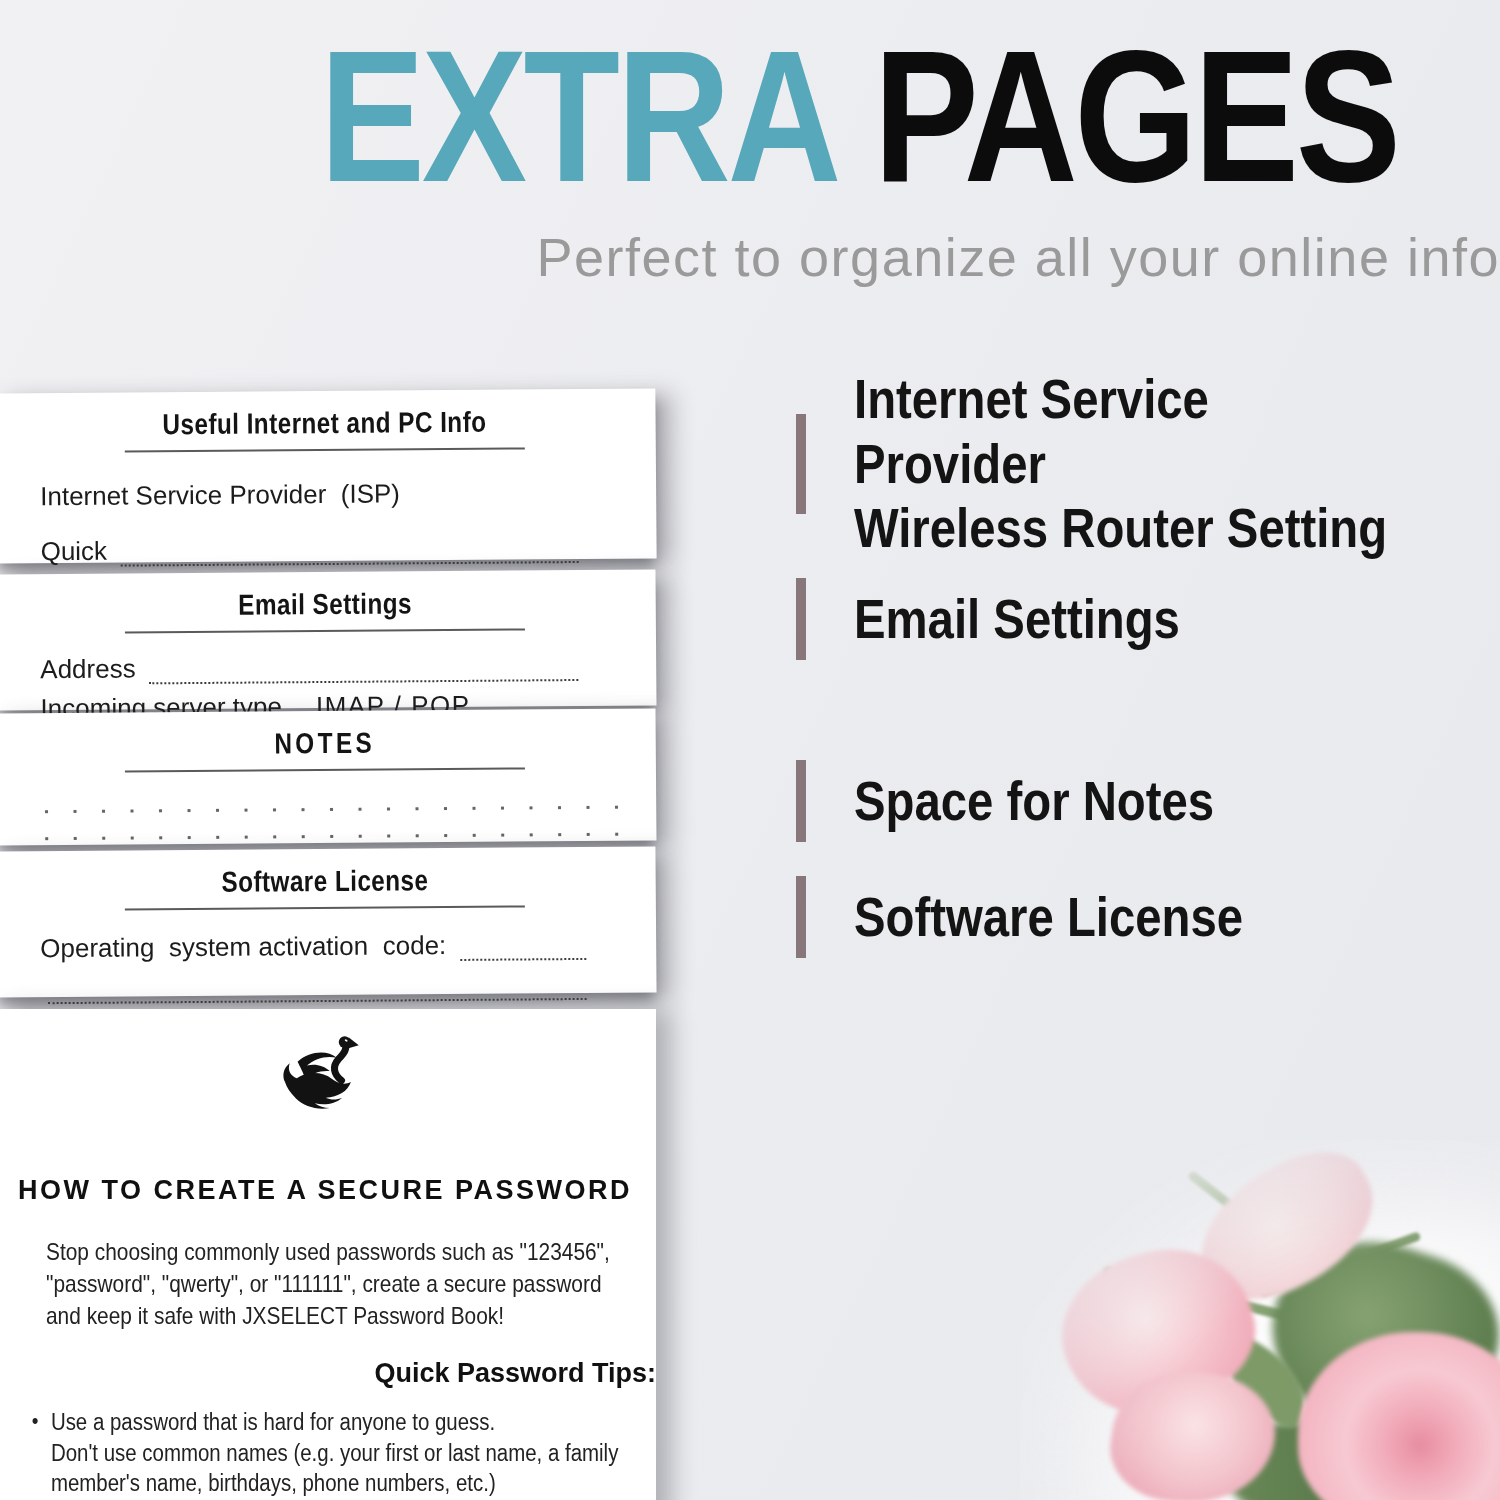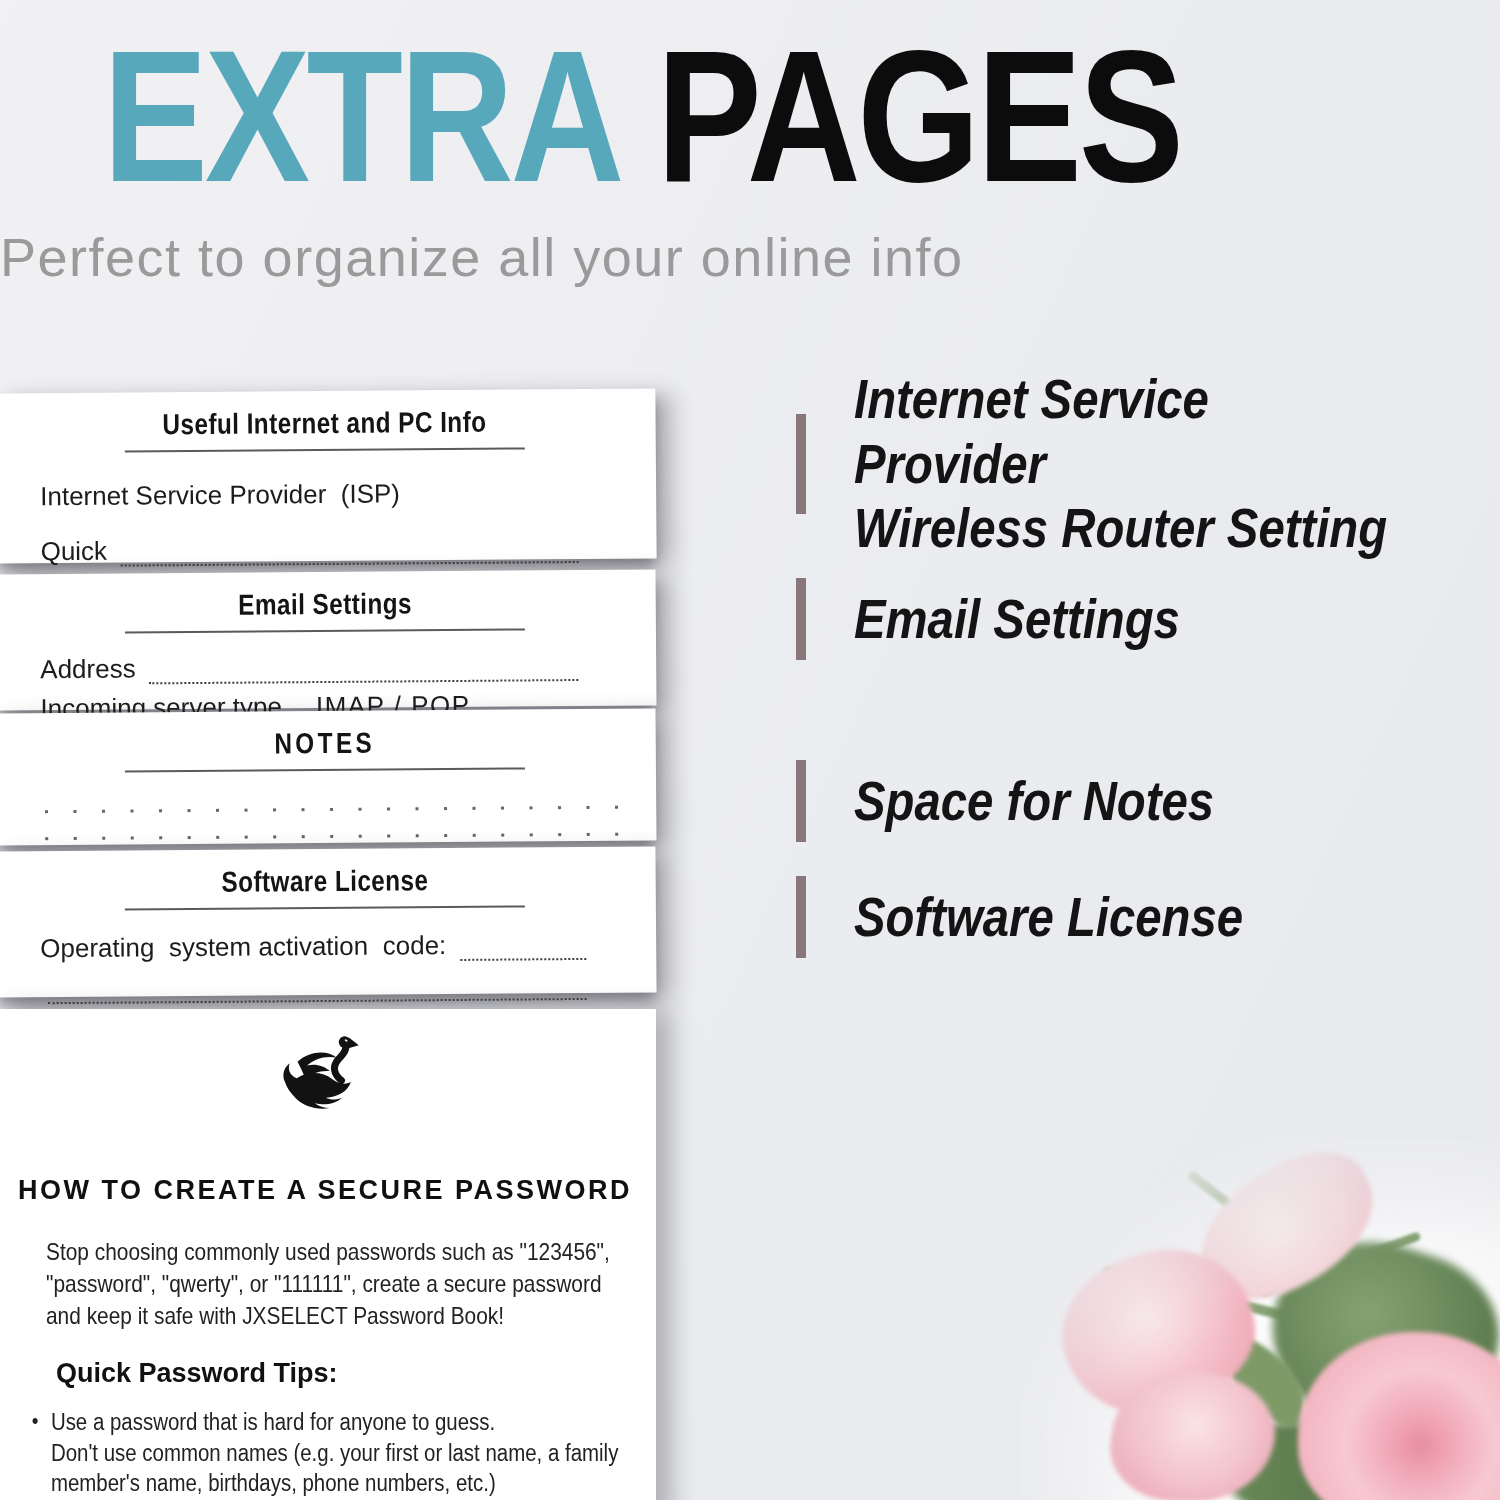--- a/index.html
+++ b/index.html
@@ -1,21 +1,21 @@
 <!DOCTYPE html>
 <html><head>
 <meta charset="utf-8">
 <style>
   html,body{margin:0;padding:0;}
   body{width:1500px;height:1500px;font-family:"Liberation Sans",sans-serif;}
   .canvas{position:relative;width:1500px;height:1500px;overflow:hidden;
           background:linear-gradient(115deg,#f1f1f4 0%,#ebecef 55%,#e8e9ed 100%);}
 
   
-  .header{position:absolute;top:22px;left:0;right:0;text-align:left;}
+  .header{position:absolute;top:22px;left:0;right:0;text-align:right;}
   .title{font-size:188px;line-height:1;font-weight:bold;letter-spacing:-4px;color:#0c0c0c;white-space:nowrap;margin:0;}
   .title-inner{display:inline-block;transform:scaleX(0.84);}
   .title .accent{color:#57a8ba;margin-right:42px;}
   .subtitle{margin-top:16px;font-size:54px;color:#9a9a9a;letter-spacing:1.5px;}
 
   
   .card{position:absolute;left:-6px;width:662px;background:#fff;
         box-shadow:0 10px 14px -2px rgba(55,55,65,.5),16px 6px 22px rgba(55,55,65,.32);}
   .tilt{transform:rotate(-0.45deg);}
   .c1{top:391px;height:170px;}
@@ -40,27 +40,27 @@
   .c3 .dotgrid{margin:20px 26px 0 36px;height:60px;
        background-image:radial-gradient(circle,#666 1.5px,transparent 2px);
        background-size:28.5px 27px;background-position:2px 5px;}
   .c4 .coderow{margin-top:22px;margin-right:70px;}
   .c4 .fulldots{margin:22px 70px 0 53px;border-bottom:2.5px dotted #3c3c3c;height:16px;}
 
   .swan{display:block;margin:20px auto 0;width:102px;height:92px;}
   .guide-heading{margin:54px 0 0;text-align:center;font-size:27px;letter-spacing:2.5px;font-weight:bold;color:#101010;}
   .shrinkx{transform:scaleX(0.87);transform-origin:left top;width:114%;}
   .intro{margin:30px 20px 0 52px;font-size:24px;line-height:1.33;color:#222;white-space:pre-line;}
-  .tipshead{margin:26px 0 0 62px;font-size:27px;font-weight:bold;color:#111;}
+  .tipshead{margin:26px 0 0 62px;font-size:27px;font-weight:bold;color:#111;text-align:right;}
   .tips{margin:18px 10px 0 36px;padding:0;list-style:none;font-size:23.5px;line-height:1.31;color:#222;}
   .tips li{position:relative;padding-left:24px;white-space:pre-line;}
   .tips li::before{content:"\2022";position:absolute;left:2px;top:0;font-size:22px;color:#222;}
 
   
-  .feature{position:absolute;display:flex;left:796px;font-style:italic;}
+  .feature{position:absolute;display:flex;left:796px;}
   .f1{top:414px;height:100px;}
   .f2{top:578px;height:82px;}
   .f3{top:760px;height:82px;}
   .f4{top:876px;height:82px;}
   .f5{top:1026px;height:86px;}
   .fbar{width:10px;height:100%;background:#87767a;flex:none;}
   .ftext{margin-left:48px;font-weight:bold;font-size:55px;line-height:1.17;color:#141414;
          white-space:pre-line;align-self:center;transform:scaleX(0.86);transform-origin:left center;}
 
   

